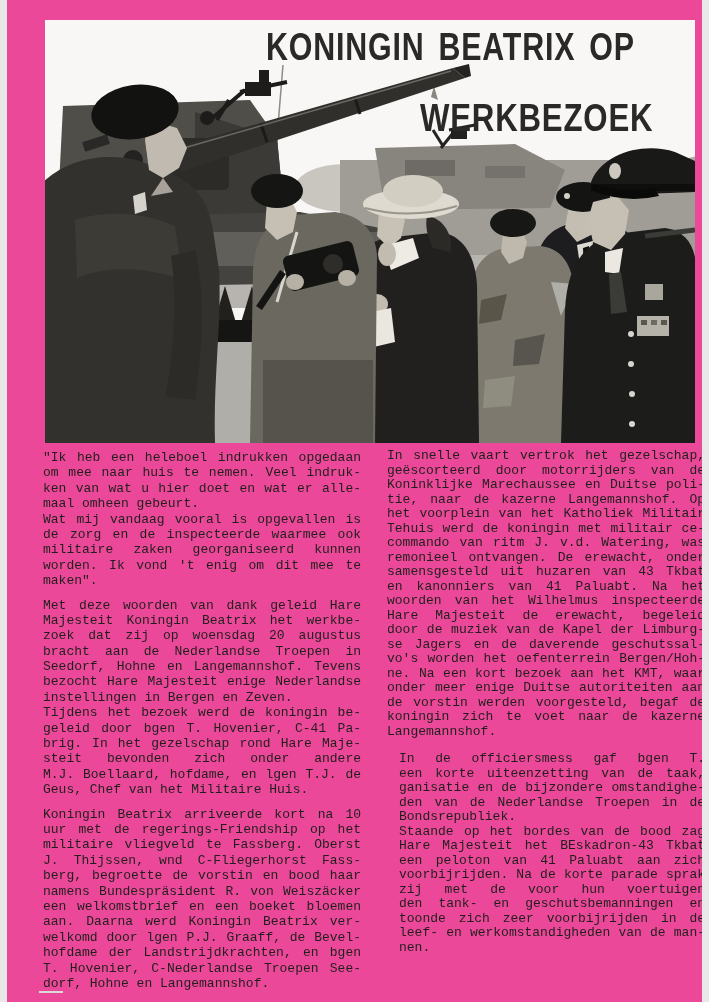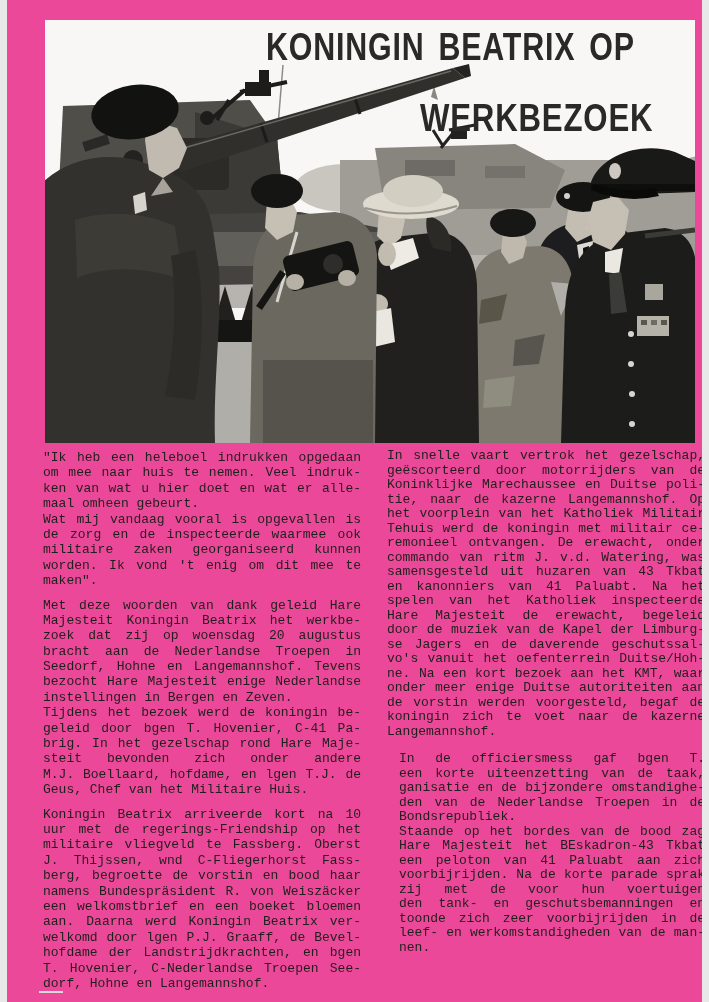--- a/index.html
+++ b/index.html
@@ -269,29 +269,29 @@
       </div>
     </div>
   <div class="col" id="right-column-body">
       <div class="para">
         <div class="line j">In snelle vaart vertrok het gezelschap,</div>
         <div class="line j">geëscorteerd door motorrijders van de</div>
         <div class="line j">Koninklijke Marechaussee en Duitse poli-</div>
         <div class="line j">tie, naar de kazerne Langemannshof. Op</div>
         <div class="line j">het voorplein van het Katholiek Militair</div>
         <div class="line j">Tehuis werd de koningin met militair ce-</div>
+        <div class="line j">commando van ritm J. v.d. Watering, was</div>
         <div class="line j">remonieel ontvangen. De erewacht, onder</div>
-        <div class="line j">commando van ritm J. v.d. Watering, was</div>
         <div class="line j">samensgesteld uit huzaren van 43 Tkbat</div>
         <div class="line j">en kanonniers van 41 Paluabt. Na het</div>
-        <div class="line j">spelen van het Katholiek inspecteerde</div>
+        <div class="line j">woorden van het Wilhelmus inspecteerde</div>
         <div class="line j">Hare Majesteit de erewacht, begeleid</div>
         <div class="line j">door de muziek van de Kapel der Limburg-</div>
         <div class="line j">se Jagers en de daverende geschutssal-</div>
-        <div class="line j">vo's vanuit het oefenterrein Duitse/Hoh-</div>
+        <div class="line j">vo's worden het oefenterrein Bergen/Hoh-</div>
         <div class="line j">ne. Na een kort bezoek aan het KMT, waar</div>
         <div class="line j">onder meer enige Duitse autoriteiten aan</div>
         <div class="line j">de vorstin werden voorgesteld, begaf de</div>
         <div class="line j">koningin zich te voet naar de kazerne</div>
         <div class="line">Langemannshof.</div>
       </div>
       <div class="para">
         <div class="line j">In de officiersmess gaf bgen T. Hovenier</div>
         <div class="line j">een korte uiteenzetting van de taak, or-</div>
         <div class="line j">ganisatie en de bijzondere omstandighe-</div>

